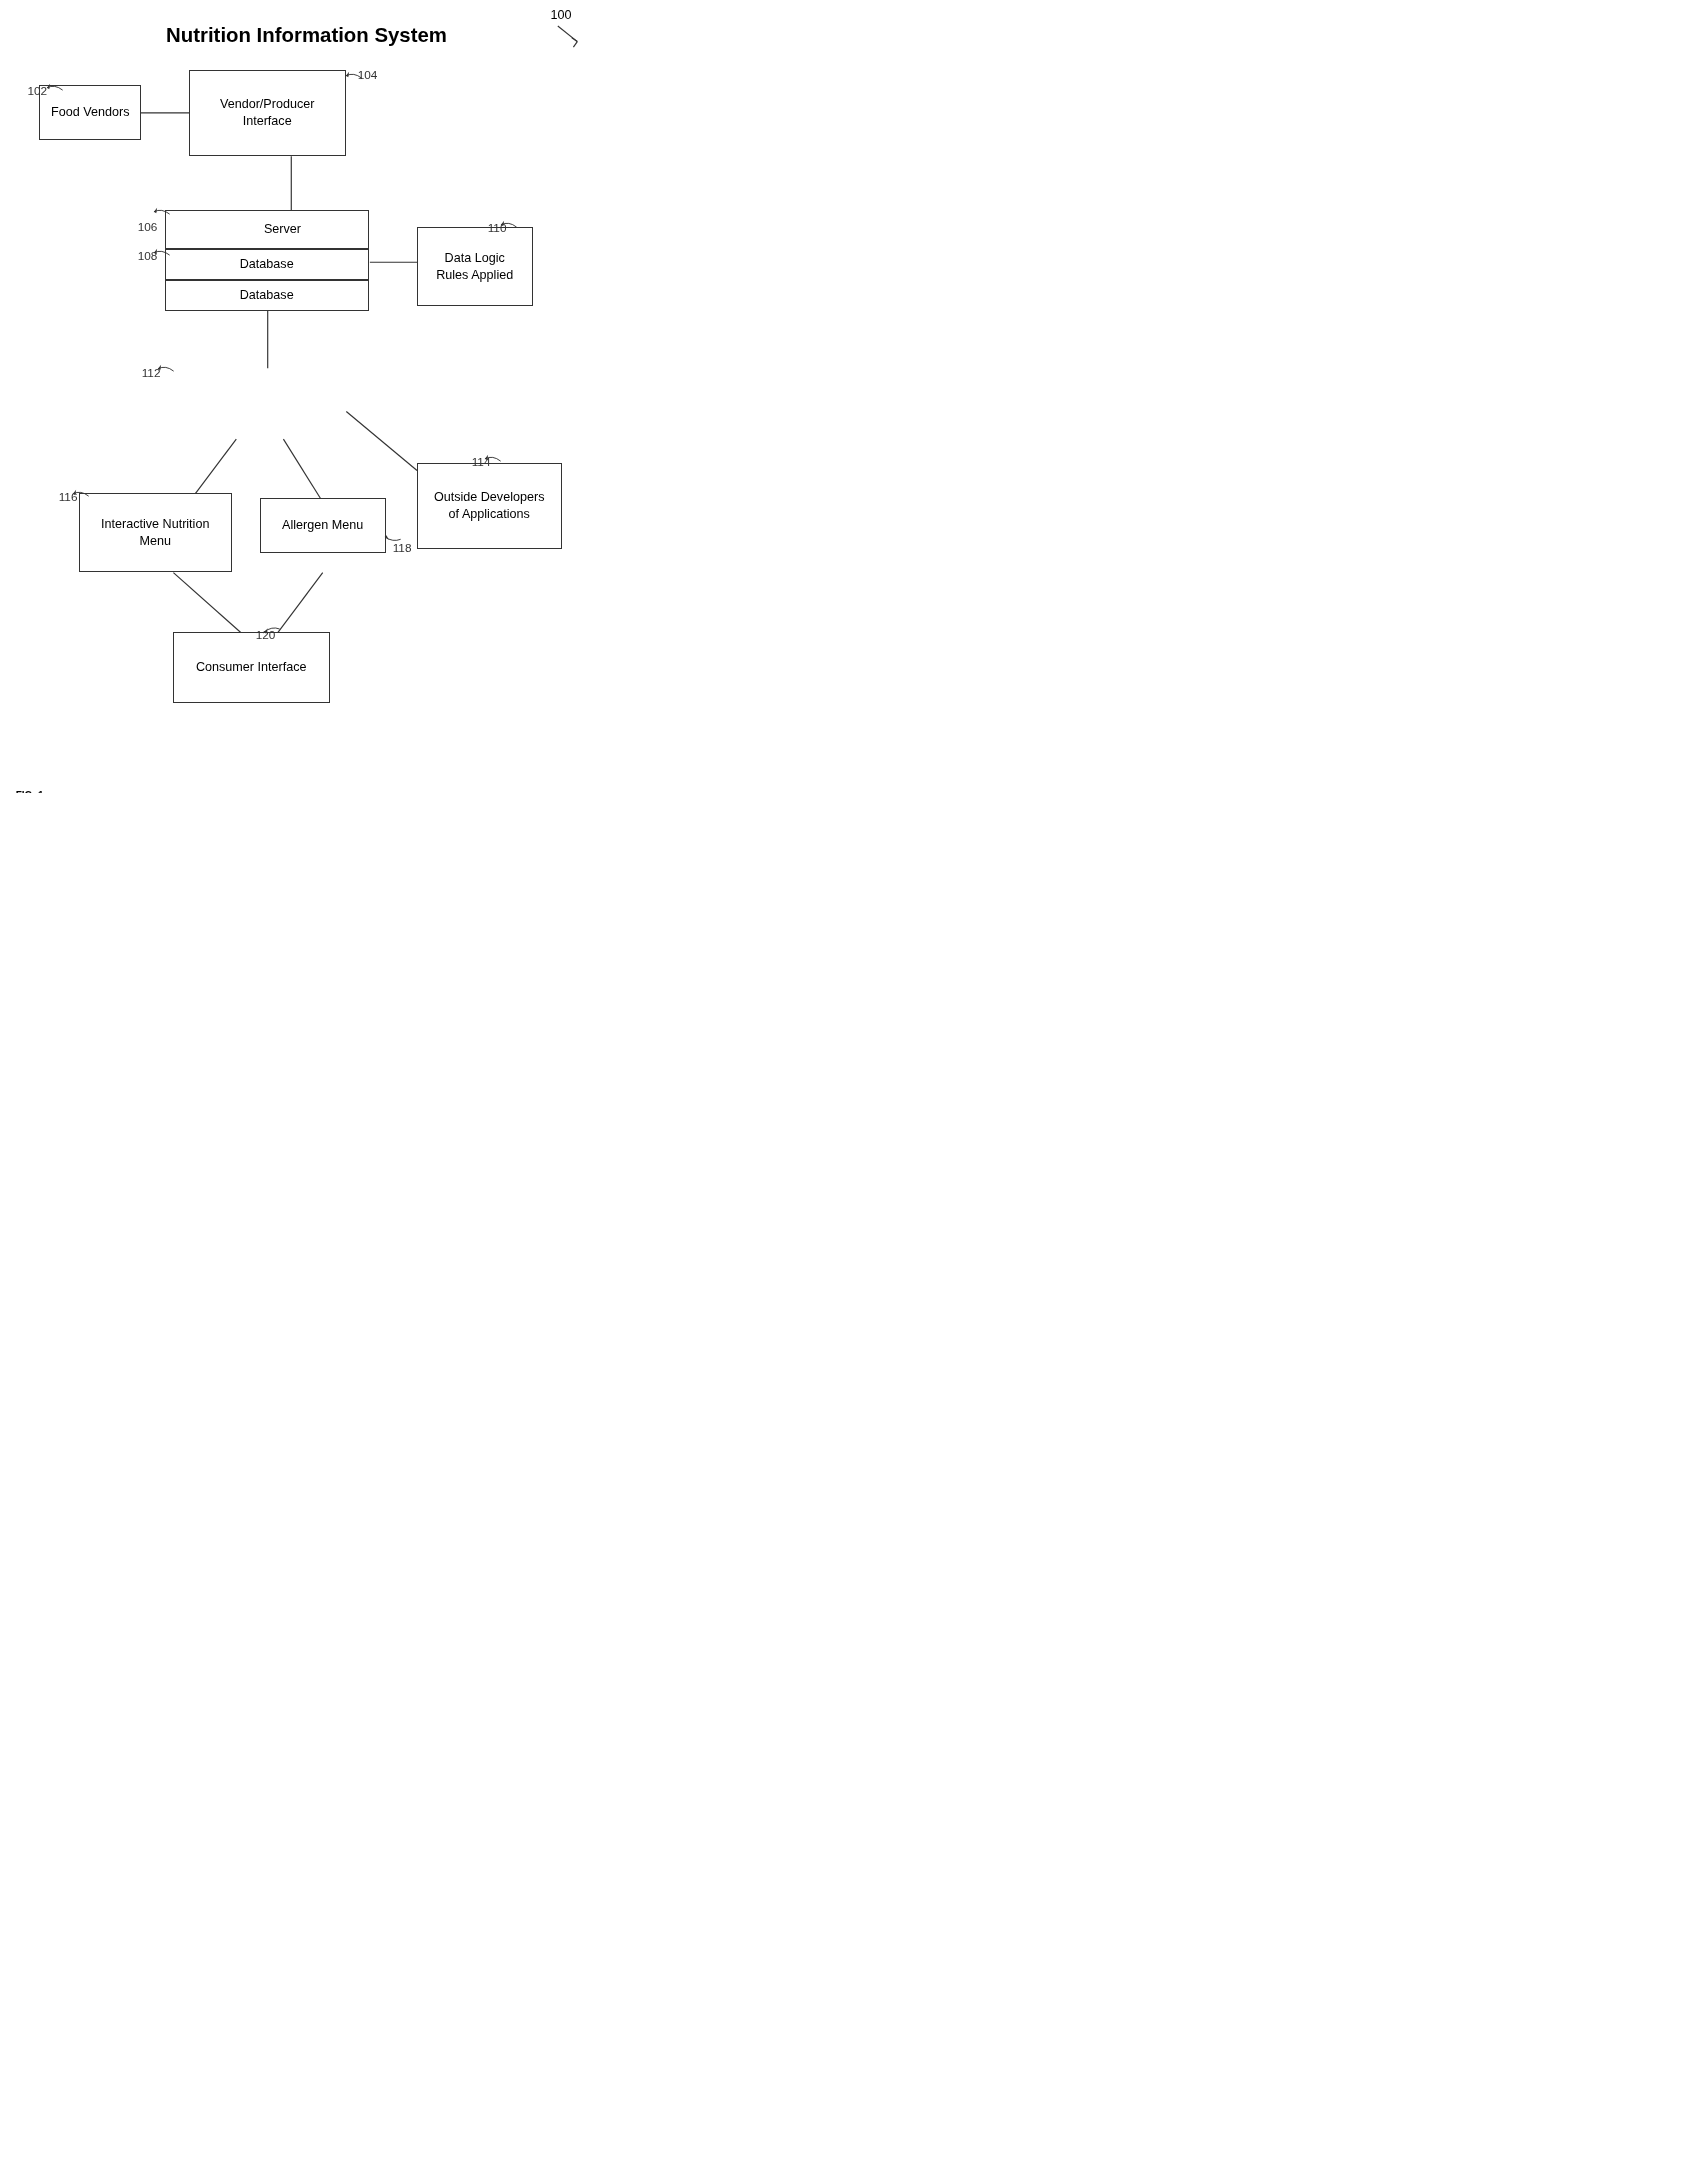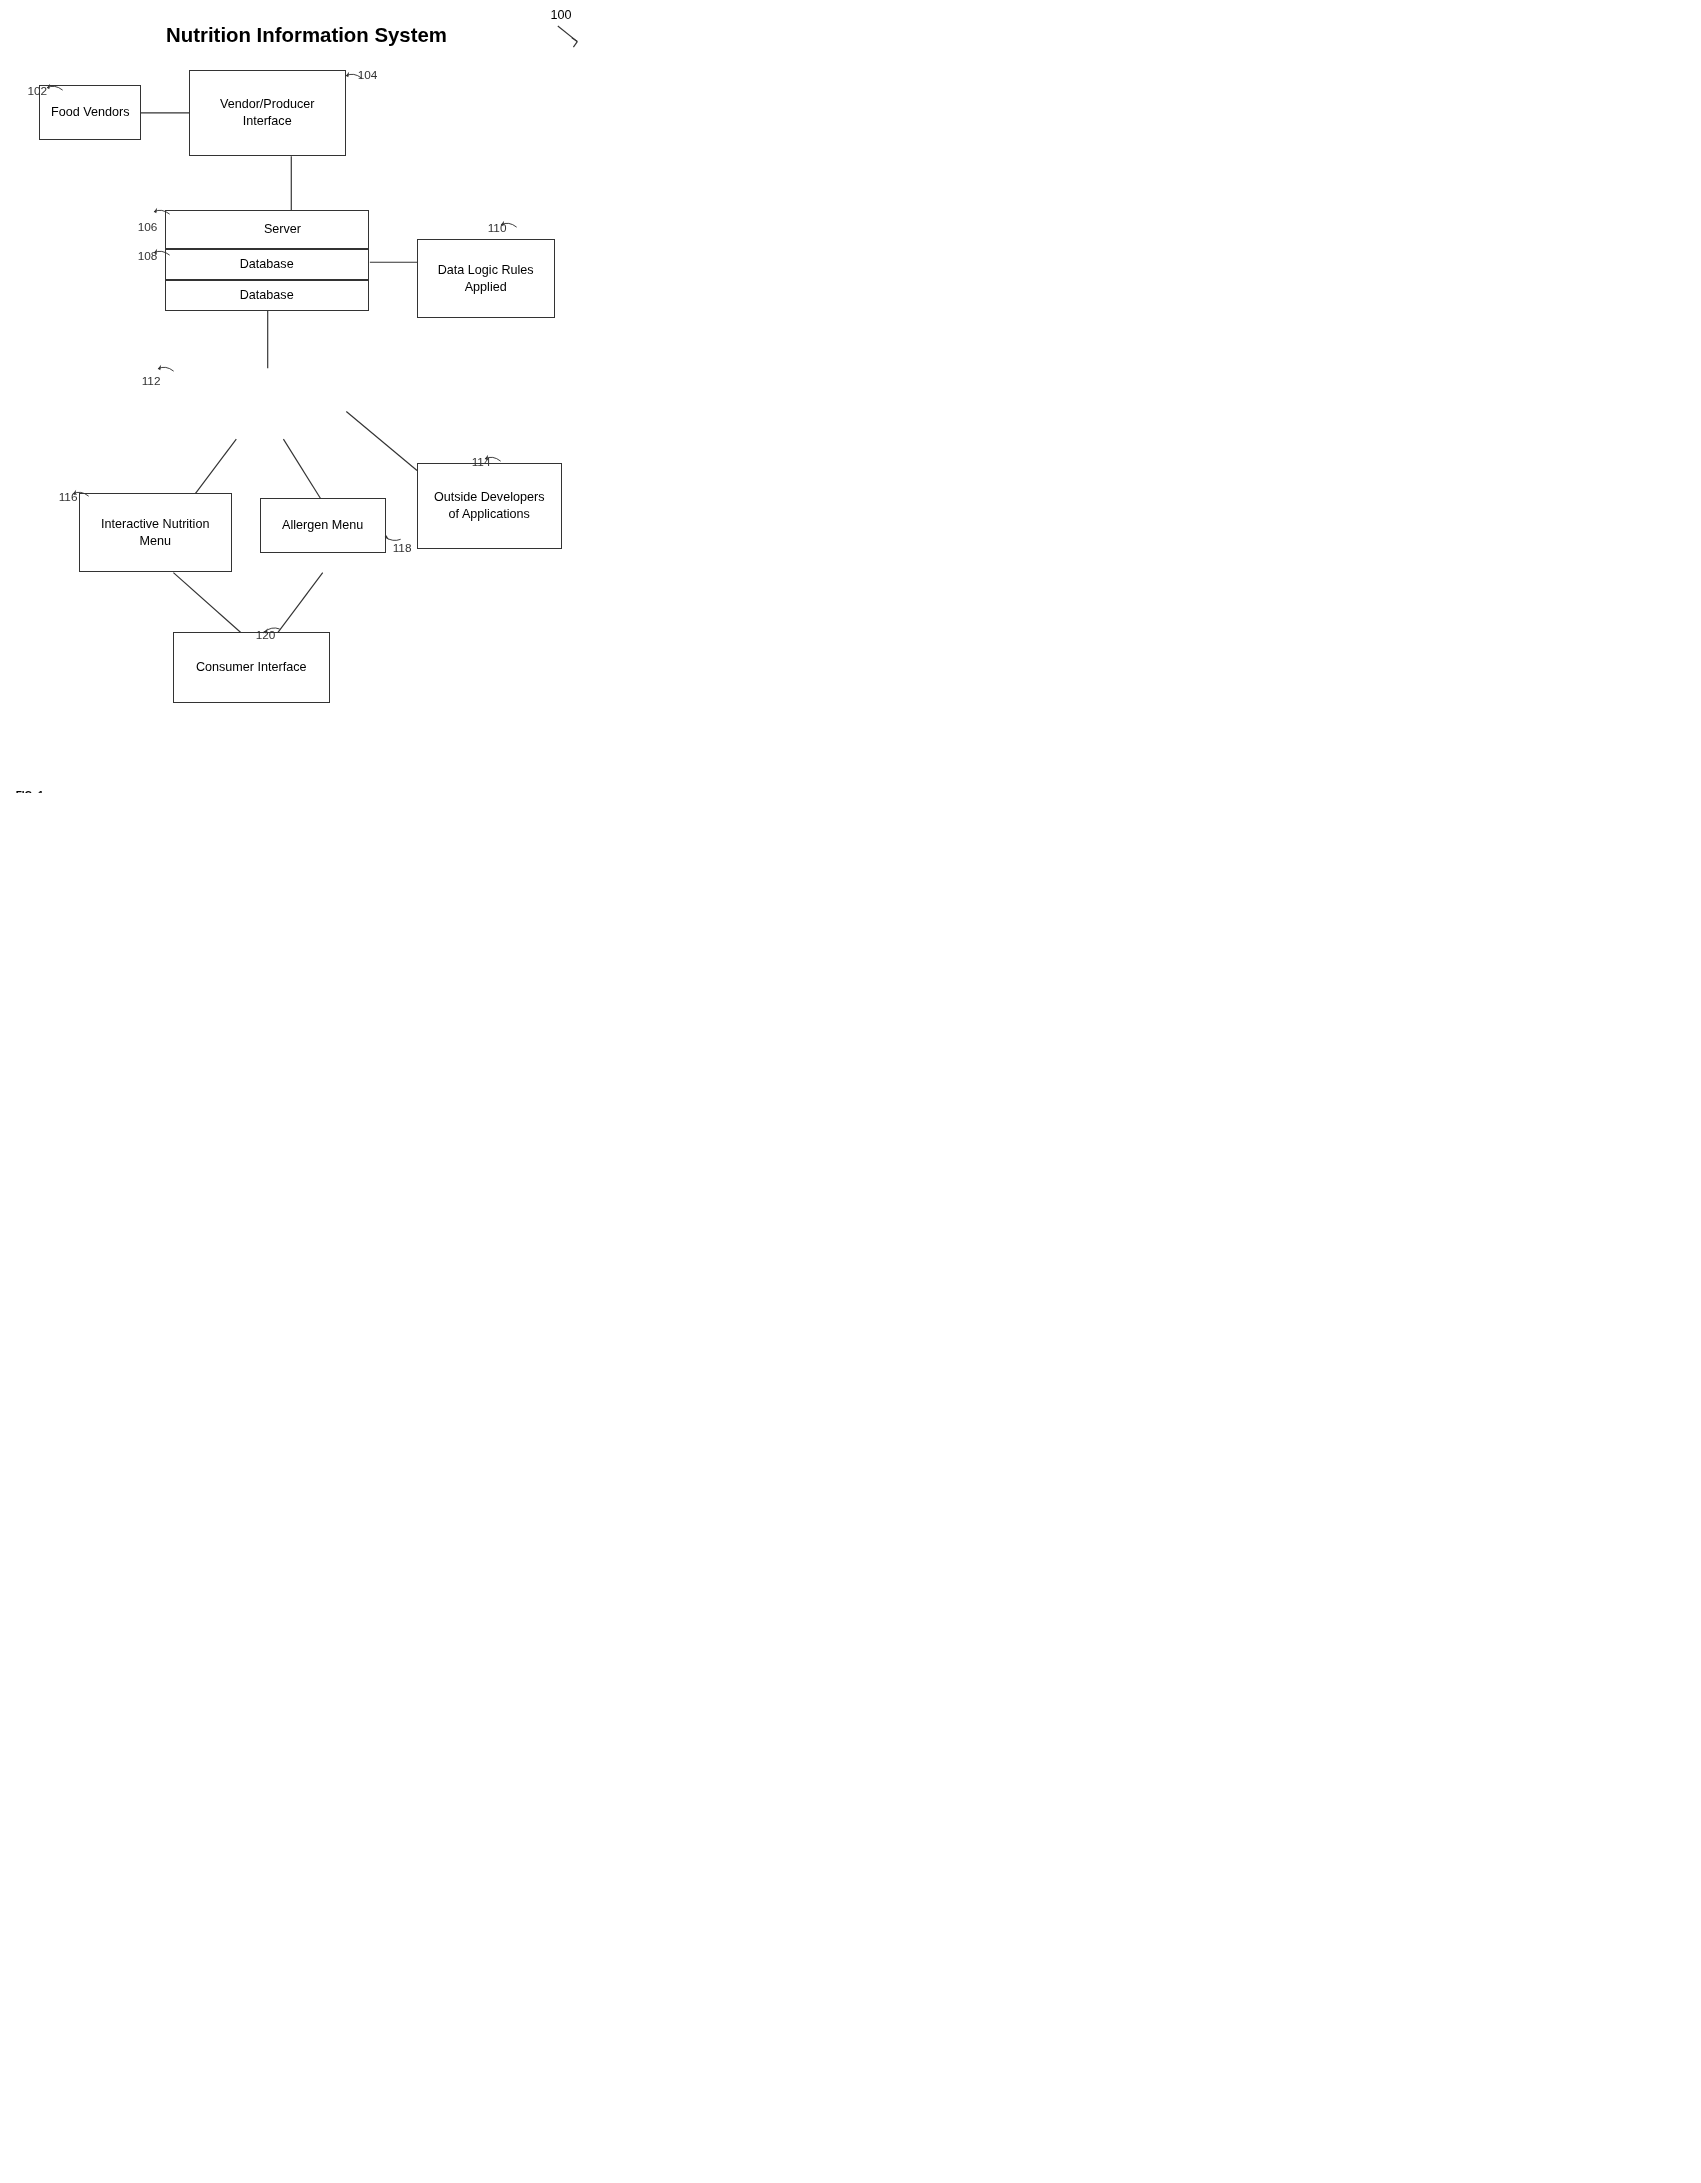--- a/index.html
+++ b/index.html
@@ -136,31 +136,31 @@
   <span class="label-ref" style="left:122px; top:195px;">108</span>
   <svg style="position:absolute;left:134px;top:187px;width:23.6px;height:17.3px;" viewBox="0 0 30 22" width="23.6" height="17.3">
     <path d="M25,18 Q15,10 5,15" stroke="#333" stroke-width="1.2" fill="none"></path>
     <polygon points="5,15 9,10 8,17" fill="#333"></polygon>
   </svg>
 
   <div class="box" style="left:149px; top:226px; width:204px; height:31px; font-size:12.6px;">
     <span>Database</span>
   </div>
 
-  <div class="box" style="left:401px; top:185px; width:138px; height:79px; font-size:12.6px;">
+  <div class="box" style="left:401px; top:173px; width:116px; height:79px; font-size:12.6px;">
     <span>Data Logic Rules
 Applied</span>
   </div>
   <span class="label-ref" style="left:472px; top:167px;">110</span>
   <svg style="position:absolute;left:481px;top:159px;width:23.6px;height:17.3px;" viewBox="0 0 30 22" width="23.6" height="17.3">
     <path d="M25,18 Q15,10 5,15" stroke="#333" stroke-width="1.2" fill="none"></path>
     <polygon points="5,15 9,10 8,17" fill="#333"></polygon>
   </svg>
 
-  <span class="label-ref" style="left:126px; top:320px;">112</span>
+  <span class="label-ref" style="left:126px; top:312px;">112</span>
   <svg style="position:absolute;left:138px;top:303px;width:23.6px;height:17.3px;" viewBox="0 0 30 22" width="23.6" height="17.3">
     <path d="M25,18 Q15,10 5,15" stroke="#333" stroke-width="1.2" fill="none"></path>
     <polygon points="5,15 9,10 8,17" fill="#333"></polygon>
   </svg>
 
   <div class="box" style="left:401px; top:409px; width:145px; height:86px; font-size:12.6px;">
     <span>Outside
 Developers of
 Applications</span>
   </div>

